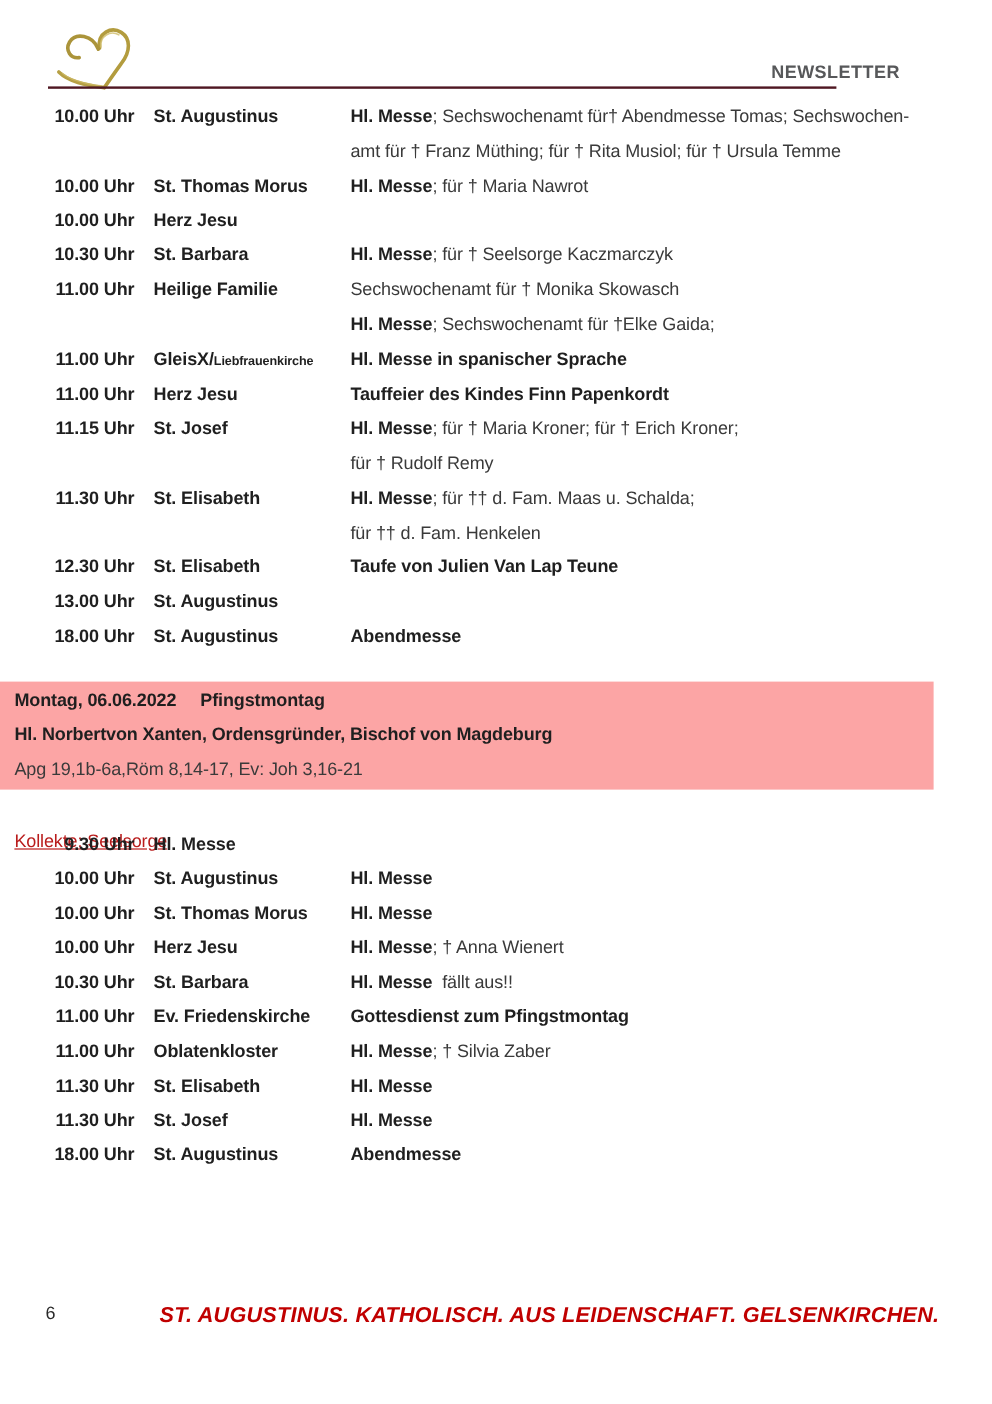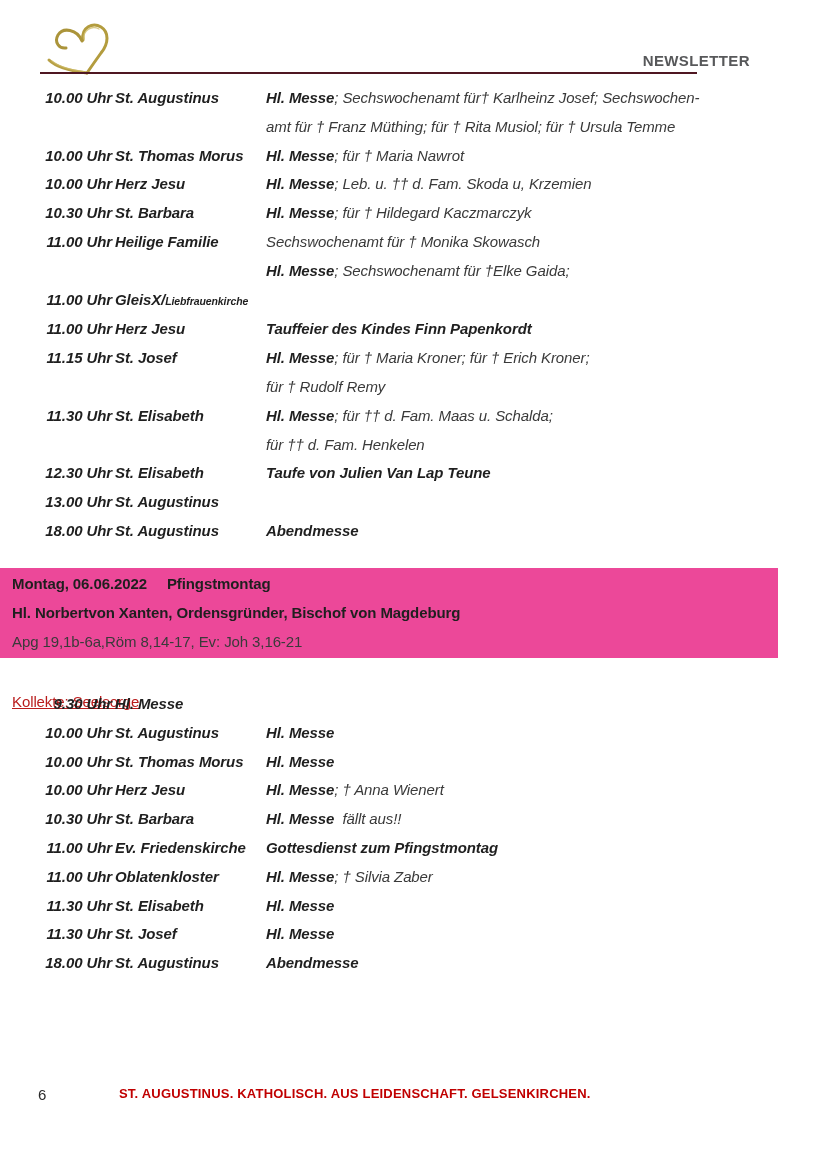--- a/index.html
+++ b/index.html
@@ -16,46 +16,47 @@
     font-size:15px; font-weight:700; color:#57585a; letter-spacing:.4px;
   }
   .rule {
     position:absolute; left:40px; top:72px; width:657px; height:2px;
     background:#4f1722;
   }
   
   .schedule { position:absolute; left:35px; width:762px; }
   .schedule-1 { top:84px; }
   .schedule-2 { top:690px; }
-  .row { display:grid; grid-template-columns:77px 148px 1fr; column-gap:3px;font-style:italic; }
+  .row { display:grid; grid-template-columns:77px 148px 1fr; column-gap:16px; }
   .cell { line-height:28.8px; font-size:15px; letter-spacing:-0.1px; }
   .time { text-align:right; font-weight:700; color:#1f1f1f; white-space:nowrap; }
   .place { font-weight:700; color:#1f1f1f; white-space:nowrap; }
   .place .small { font-size:10.5px; font-weight:700; }
   .desc .line { white-space:pre-wrap; color:#3a3a3a; }
   .desc .b { font-weight:700; color:#1f1f1f; }
   
   .day-banner {
     position:absolute; left:0; top:568px; width:778px; height:90px;
-    background:#ec4899; padding:2px 0 16px 12px;
+    background:#fca5a5; padding:2px 0 16px 12px;
   }
   .day-banner .line { line-height:28.8px; font-size:15px; letter-spacing:-0.1px; }
   .day-banner .bold { font-weight:700; color:#1f1f1f; }
   .day-banner .title-gap { margin-left:20px; }
   .day-banner .readings { color:#3a3a3a; }
   .kollekte {
     position:absolute; left:12px; top:688px;
     font-size:15px; line-height:28.8px; color:#b91c1c; letter-spacing:-0.1px;text-decoration:underline;
   }
   
   .page-number { position:absolute; left:38px; top:1086px; font-size:15px; color:#2a2a2a; }
   .motto {
-    position:absolute; left:119px; top:1086px;
-    font-size:13px; font-weight:700; color:#c00000; letter-spacing:.2px;
+    position:absolute; left:133px; top:1086px;
+    font-size:18px; font-weight:700; color:#c00000; letter-spacing:.2px;
     white-space:nowrap;
+    font-style:italic;
   }
 </style>
 </head>
 <body>
 
 <div class="page">
 
   <svg class="heart-logo" viewBox="0 0 66 58" xmlns="http://www.w3.org/2000/svg" fill="none">
     <path d="M37 20 C 35 7, 47 2, 55 7 C 63 12, 63 23, 55 33 C 50 40, 45 47, 41 53" stroke="#b39c3e" stroke-width="3" stroke-linecap="round"></path>
     <path d="M36 21 C 31 9, 17 7, 12 15 C 8 22, 13 29, 20 28" stroke="#ab943a" stroke-width="3" stroke-linecap="round"></path>
@@ -64,56 +65,56 @@
     <path d="M6 41 C 13 47, 26 50, 38 51.5" stroke="#d0bd6a" stroke-width="1.2" stroke-linecap="round" opacity="0.7"></path>
   </svg>
   <div class="brand">NEWSLETTER</div>
   <div class="rule"></div>
 
   <div class="schedule schedule-1">
       <div class="row">
         <div class="cell time">10.00 Uhr</div>
         <div class="cell place">St. Augustinus</div>
         <div class="cell desc">
-          <div class="line"><span class="b">Hl. Messe</span><span>; Sechswochenamt für† Karlheinz Josef; Sechswochen-</span></div>
+          <div class="line"><span class="b">Hl. Messe</span><span>; Sechswochenamt für† Abendmesse Tomas; Sechswochen-</span></div>
           <div class="line"><span>amt für † Franz Müthing; für † Rita Musiol; für † Ursula Temme</span></div>
         </div>
       </div>
       <div class="row">
         <div class="cell time">10.00 Uhr</div>
         <div class="cell place">St. Thomas Morus</div>
         <div class="cell desc">
           <div class="line"><span class="b">Hl. Messe</span><span>; für † Maria Nawrot</span></div>
         </div>
       </div>
       <div class="row">
         <div class="cell time">10.00 Uhr</div>
         <div class="cell place">Herz Jesu</div>
-        <div class="cell desc">
-          <div class="line"><span class="b">Hl. Messe</span><span>; Leb. u. †† d. Fam. Skoda u, Krzemien</span></div>
-        </div>
       </div>
       <div class="row">
         <div class="cell time">10.30 Uhr</div>
         <div class="cell place">St. Barbara</div>
         <div class="cell desc">
-          <div class="line"><span class="b">Hl. Messe</span><span>; für † Hildegard Kaczmarczyk</span></div>
+          <div class="line"><span class="b">Hl. Messe</span><span>; für † Seelsorge Kaczmarczyk</span></div>
         </div>
       </div>
       <div class="row">
         <div class="cell time">11.00 Uhr</div>
         <div class="cell place">Heilige Familie</div>
         <div class="cell desc">
           <div class="line"><span>Sechswochenamt für † Monika Skowasch</span></div>
           <div class="line"><span class="b">Hl. Messe</span><span>; Sechswochenamt für †Elke Gaida;</span></div>
         </div>
       </div>
       <div class="row">
         <div class="cell time">11.00 Uhr</div>
         <div class="cell place">GleisX/<span class="small">Liebfrauenkirche</span></div>
+        <div class="cell desc">
+          <div class="line"><span class="b">Hl. Messe in spanischer Sprache</span></div>
+        </div>
       </div>
       <div class="row">
         <div class="cell time">11.00 Uhr</div>
         <div class="cell place">Herz Jesu</div>
         <div class="cell desc">
           <div class="line"><span class="b">Tauffeier des Kindes Finn Papenkordt</span></div>
         </div>
       </div>
       <div class="row">
         <div class="cell time">11.15 Uhr</div>

